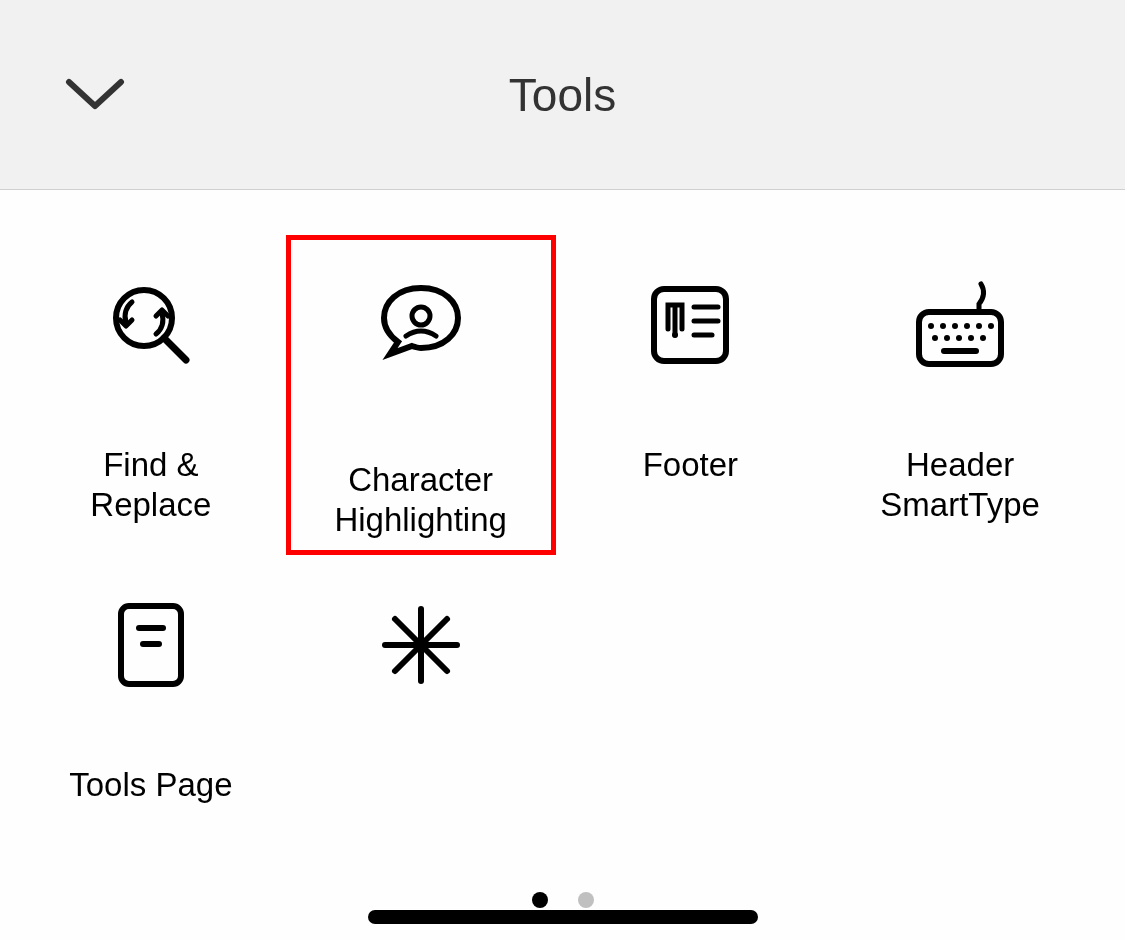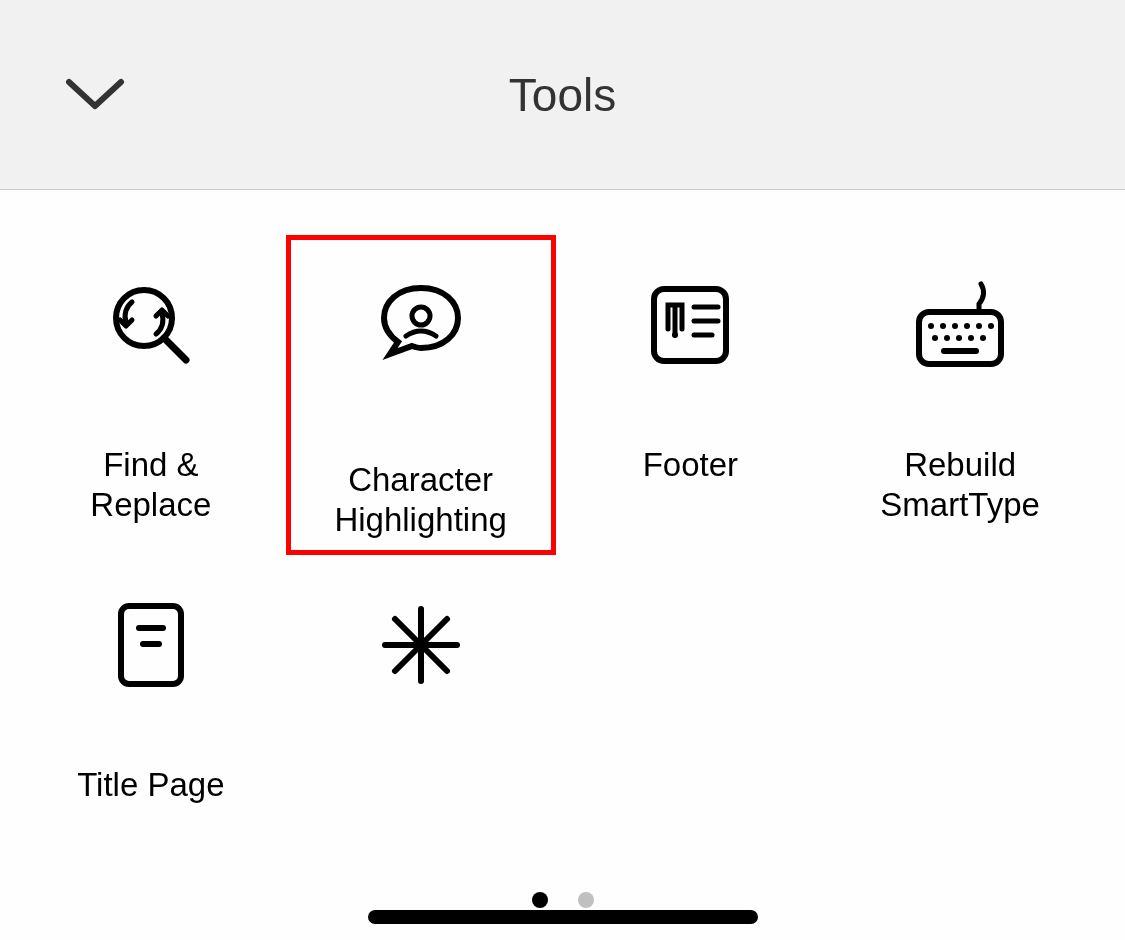--- a/index.html
+++ b/index.html
@@ -185,34 +185,34 @@
         <circle cx="68" cy="50" r="3" fill="#000"></circle>
         <circle cx="80" cy="50" r="3" fill="#000"></circle>
         <circle cx="24" cy="62" r="3" fill="#000"></circle>
         <circle cx="36" cy="62" r="3" fill="#000"></circle>
         <circle cx="48" cy="62" r="3" fill="#000"></circle>
         <circle cx="60" cy="62" r="3" fill="#000"></circle>
         <circle cx="72" cy="62" r="3" fill="#000"></circle>
         <rect x="30" y="72" width="38" height="6" rx="3" fill="#000"></rect>
       </svg>
     </div>
-    <div class="tool-label">Rebuild
+    <div class="tool-label">Header
 SmartType</div>
   </div>
 
 
   <div class="tool-item">
     <div class="icon-box">
       <svg width="72" height="90" viewBox="0 0 72 90">
         <rect x="6" y="6" width="60" height="78" rx="8" fill="none" stroke="#000" stroke-width="6"></rect>
         <line x1="24" y1="28" x2="48" y2="28" stroke="#000" stroke-width="6" stroke-linecap="round"></line>
         <line x1="28" y1="44" x2="44" y2="44" stroke="#000" stroke-width="6" stroke-linecap="round"></line>
       </svg>
     </div>
-    <div class="tool-label">Title Page</div>
+    <div class="tool-label">Tools Page</div>
   </div>
 
 
   <div class="tool-item">
     <div class="icon-box">
       <svg width="84" height="84" viewBox="0 0 84 84">
         <line x1="42" y1="6" x2="42" y2="78" stroke="#000" stroke-width="6" stroke-linecap="round"></line>
         <line x1="6" y1="42" x2="78" y2="42" stroke="#000" stroke-width="6" stroke-linecap="round"></line>
         <line x1="16" y1="16" x2="68" y2="68" stroke="#000" stroke-width="6" stroke-linecap="round"></line>
         <line x1="68" y1="16" x2="16" y2="68" stroke="#000" stroke-width="6" stroke-linecap="round"></line>

